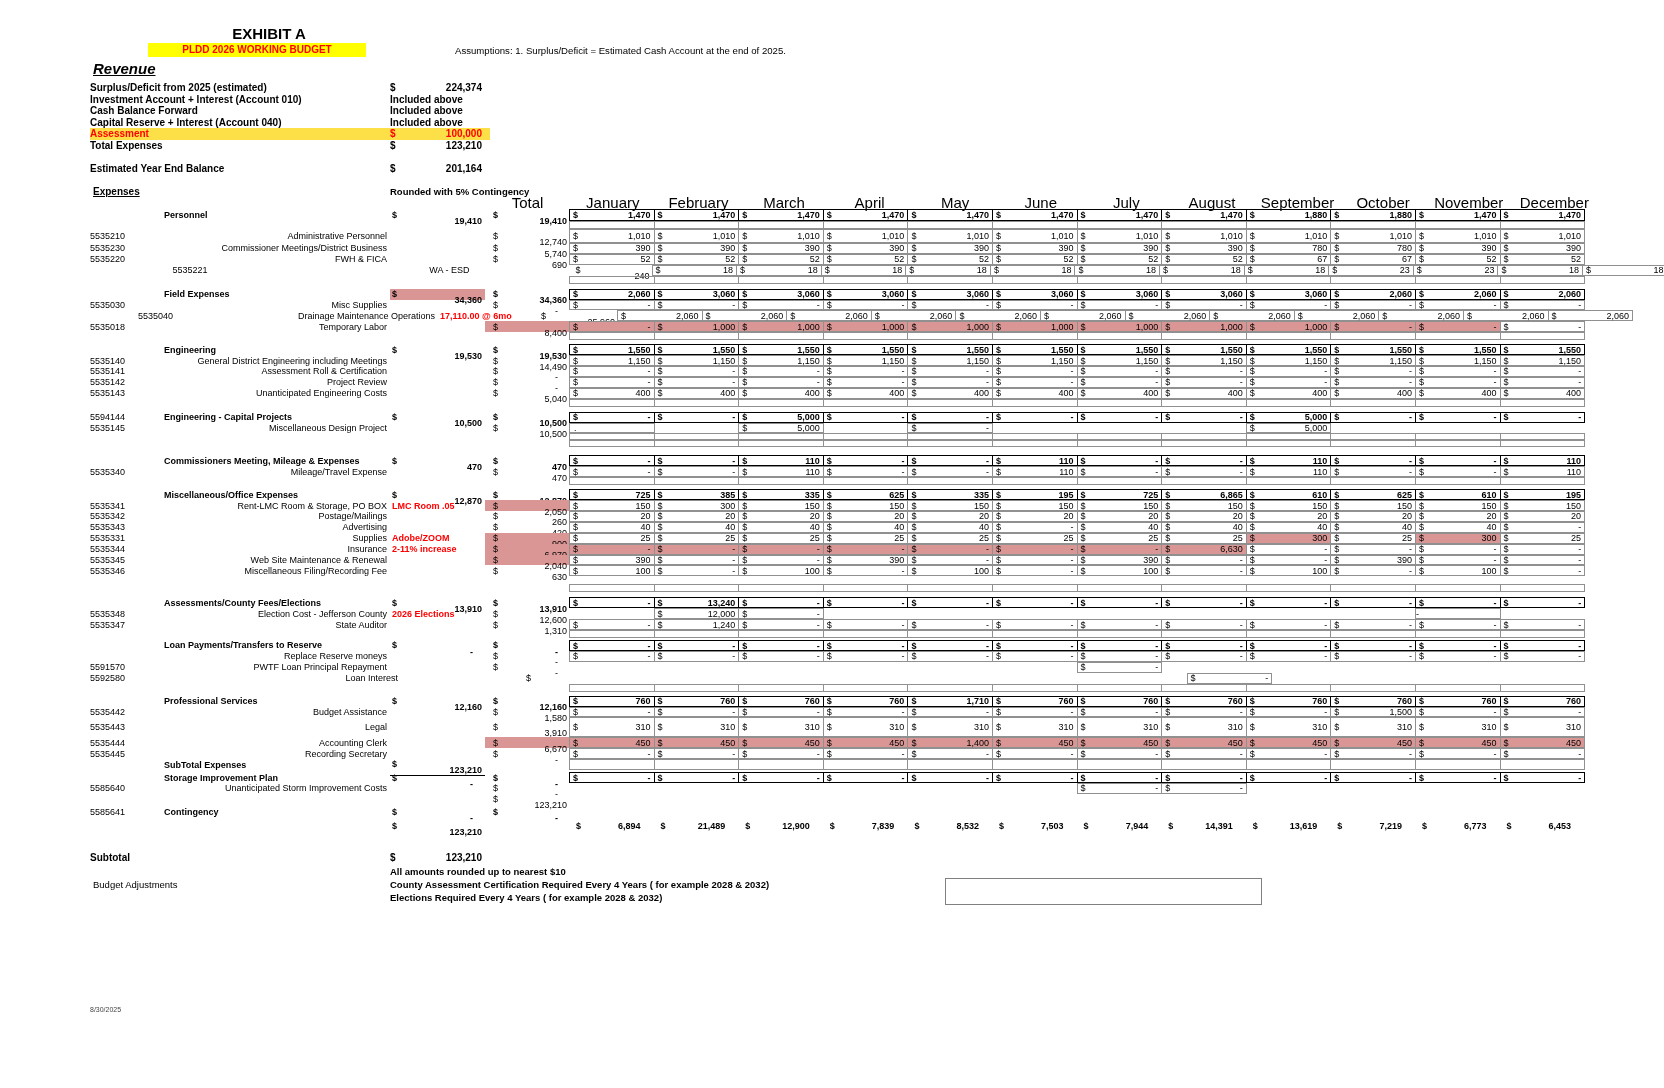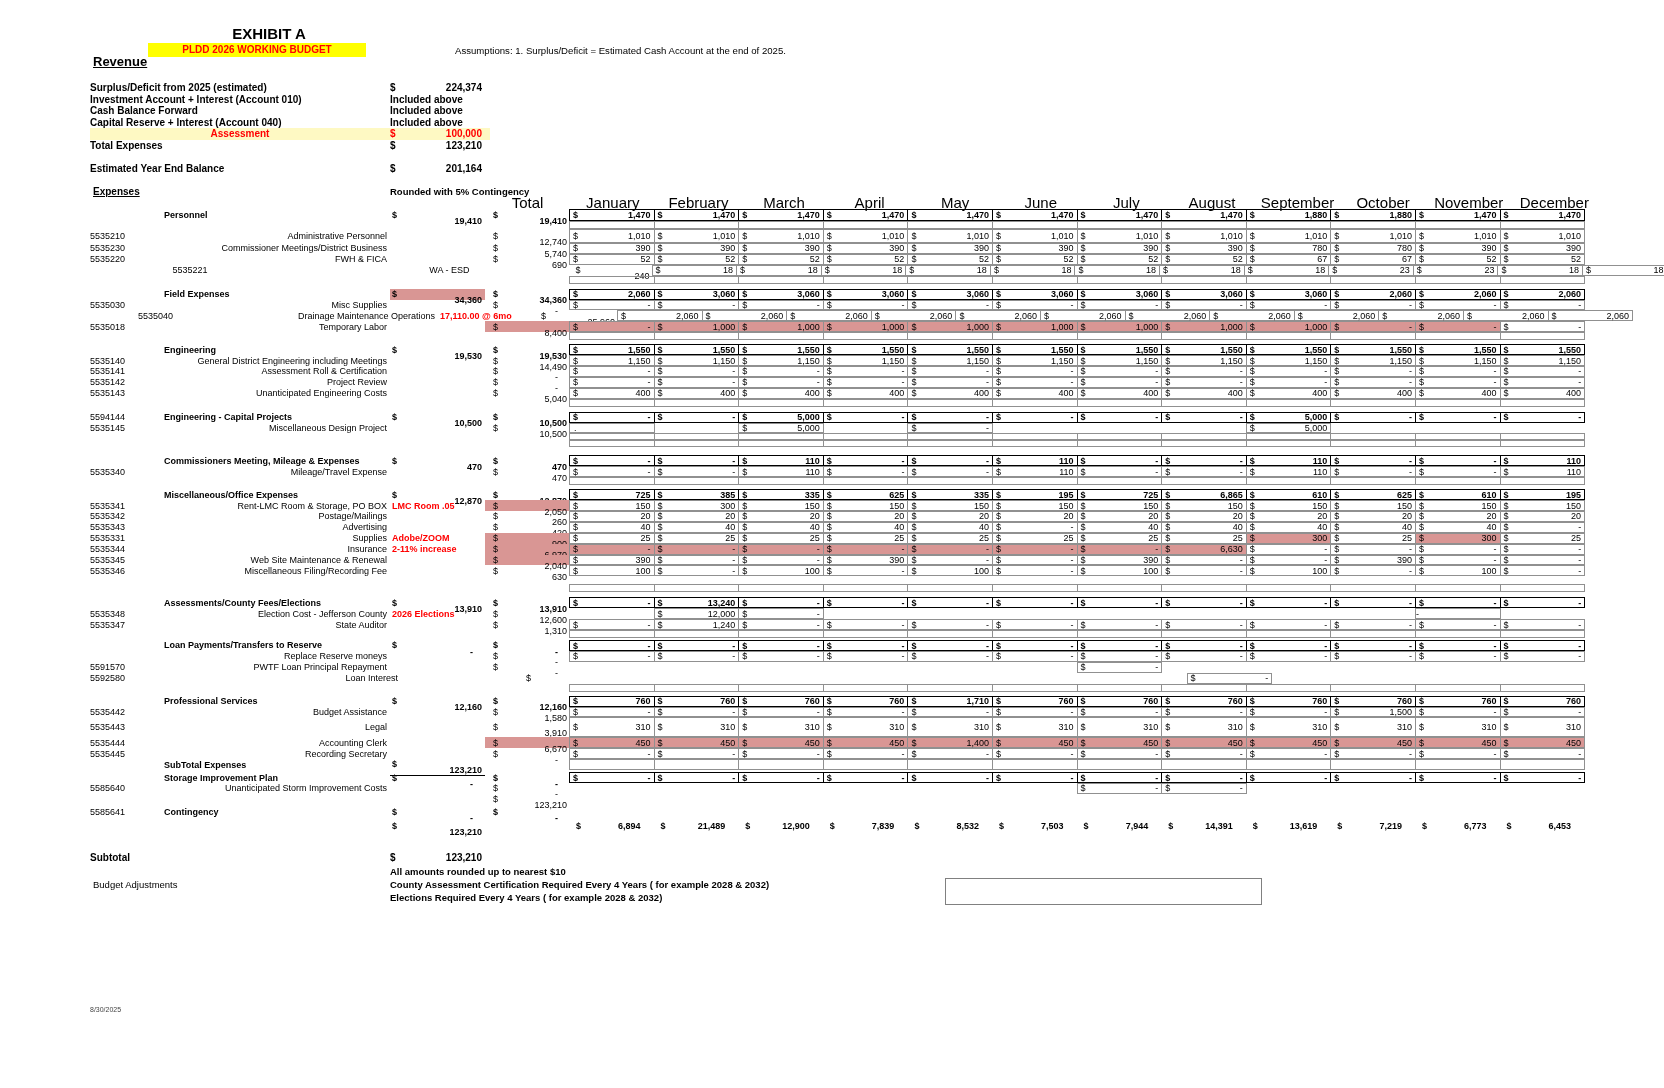--- a/index.html
+++ b/index.html
@@ -2,28 +2,28 @@
 <html><head>
 <meta charset="utf-8">
 <style>
   html,body{margin:0;padding:0;background:#fff;}
   body{font-family:"Liberation Sans",sans-serif;color:#000;}
   .page{position:relative;width:1664px;height:1088px;background:#fff;overflow:hidden;}
   .abs{position:absolute;}
 
   
   #exhibit{left:199px;top:25px;width:140px;text-align:center;font-weight:bold;font-size:15px;}
-  #revenue{left:93px;top:54px;font-weight:bold;font-size:13px;text-decoration:underline;}
+  #revenue{left:93px;top:60px;font-weight:bold;font-size:15px;text-decoration:underline;font-style:italic;}
   #titlebar{left:148px;top:43px;width:218px;height:14px;background:#FFFF00;color:#FF0000;
             font-weight:bold;font-size:10px;text-align:center;line-height:14px;}
   #assumptions{left:455px;top:45px;font-size:9.6px;}
 
   #summary{left:90px;top:82px;width:400px;font-size:10px;}
   .srow{display:flex;height:11.5px;align-items:center;font-weight:bold;}
-  .srow.hl{background:#fef9c3;color:#FF0000;text-align:center;}
+  .srow.hl{background:#fde047;color:#FF0000;}
   .srow.gap{margin-top:12px;}
   .slabel{width:300px;white-space:nowrap;}
   .sval{width:92px;display:flex;justify-content:space-between;}
   .sincl{width:100px;white-space:nowrap;}
 
   #exp-label{left:93px;top:186px;font-weight:bold;font-size:10px;text-decoration:underline;}
   #rounded-label{left:390px;top:186px;font-weight:bold;font-size:9.5px;}
 
   
   #mhead{left:90px;top:197px;display:flex;font-size:15px;height:11px;align-items:center;}

